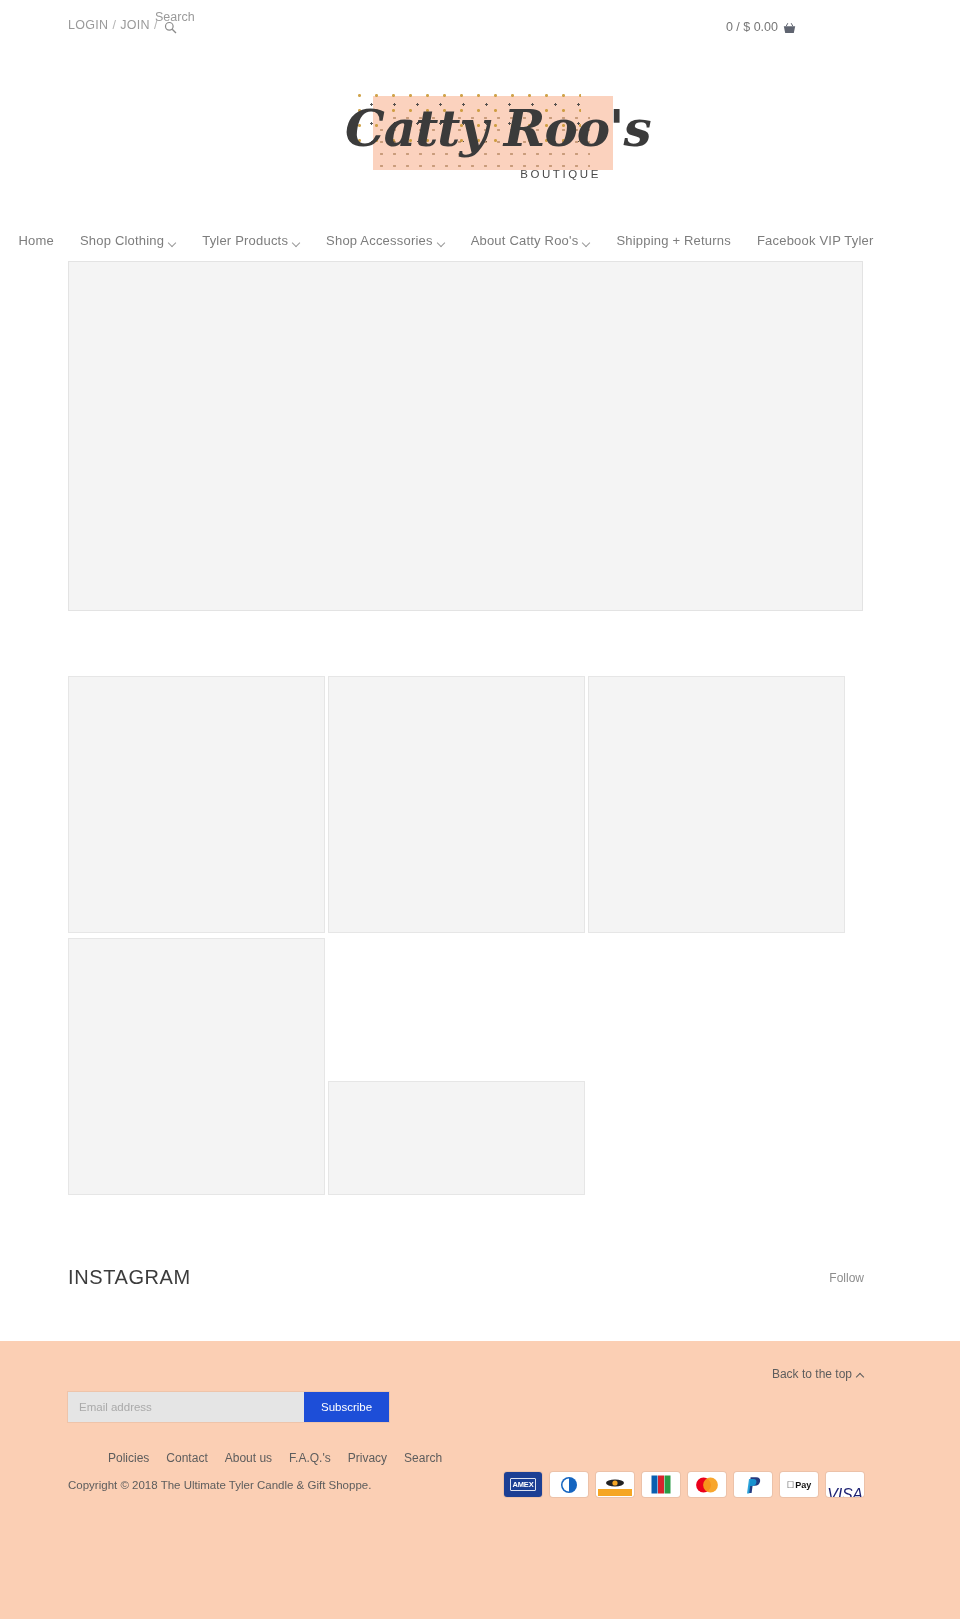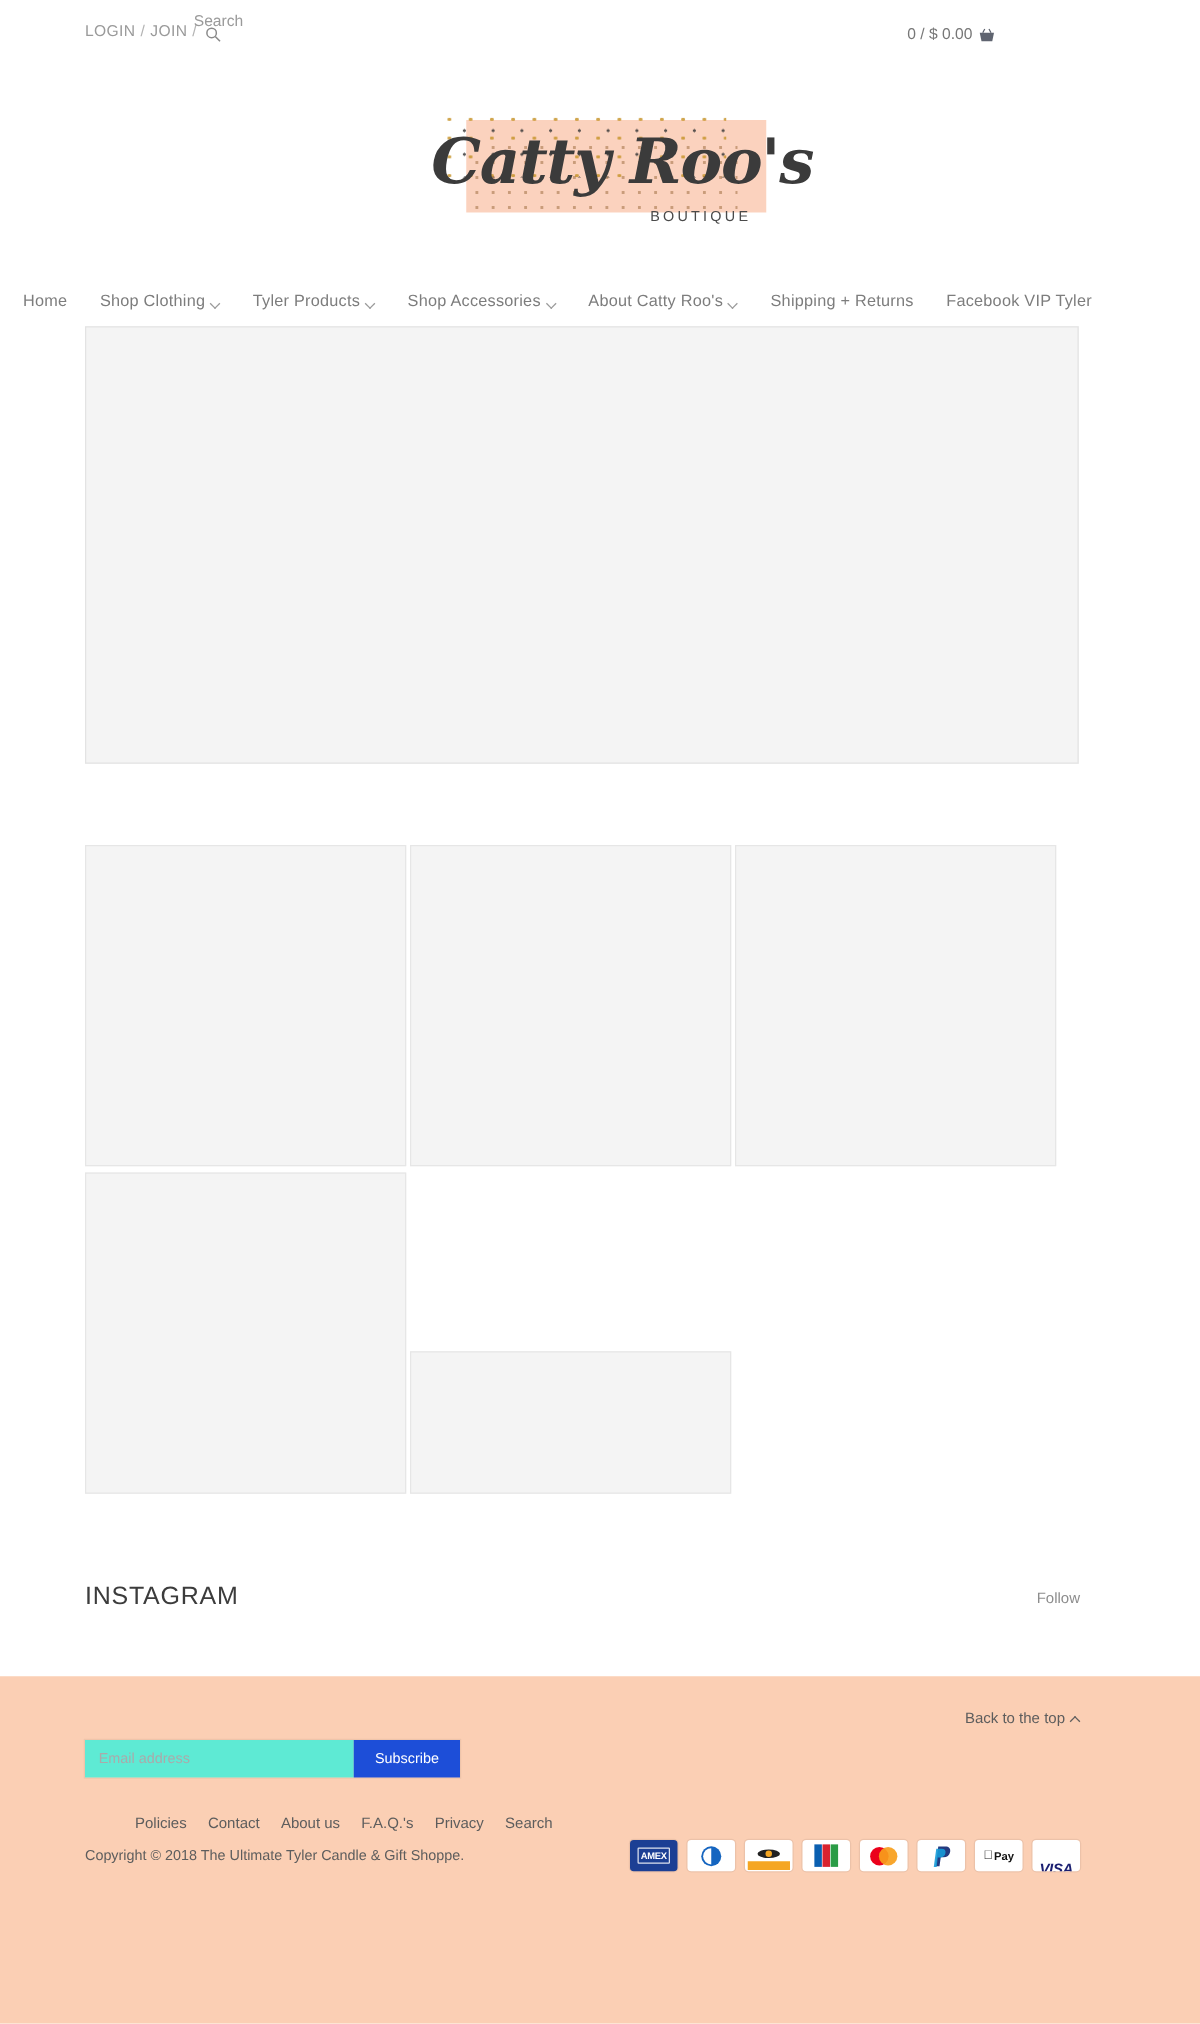--- a/index.html
+++ b/index.html
@@ -158,22 +158,22 @@
     width: 5px; height: 5px;
     border-left: 1.2px solid #5d5d5d; border-top: 1.2px solid #5d5d5d;
     transform: rotate(45deg);
   }
   .signup {
     position: absolute; left: 68px; top: 51px;
     display: flex; align-items: stretch;
     box-shadow: 0 0 0 1px rgba(0,0,0,.05);
   }
   .signup input {
-    width: 215px; height: 30px; border: none; outline: none;
-    background: #5eead4; padding: 0 11px; font-size: 11.5px; color: #666;
+    width: 236px; height: 30px; border: none; outline: none;
+    background: #e5e5e5; padding: 0 11px; font-size: 11.5px; color: #666;
     font-family: "Liberation Sans", sans-serif;
   }
   .signup input::placeholder { color: #aaa; }
   .signup button {
     height: 30px; border: none; background: #1d4ed8; color: #fff;
     font-size: 11.5px; padding: 0 17px; cursor: pointer;
     font-family: "Liberation Sans", sans-serif;
   }
   .foot-links {
     position: absolute; left: 68px; top: 110px;
@@ -192,21 +192,21 @@
     width: 38px; height: 25px; background: #fff; border-radius: 3px;
     display: flex; align-items: center; justify-content: center;
     box-shadow: 0 0 0 1px rgba(0,0,0,.06);
     overflow: hidden;
   }
   .amex { background: #1c3f94; }
   .amex span {
     color: #fff; font-size: 7.5px; font-weight: 700; letter-spacing: -.2px;
     border: 1px solid rgba(255,255,255,.85); padding: 1px 2px; border-radius: 1px;
   }
-  .visa span { color: #1a1f71; font-size: 12px; font-weight: 700; font-style: italic; letter-spacing: -.3px; margin-top: 20px; }
+  .visa span { color: #1a1f71; font-size: 16px; font-weight: 400; font-style: italic; letter-spacing: -.3px; margin-top: 20px; }
   .apay { font-size: 9px; color: #111; font-weight: 600; display:flex; align-items:center; gap:1px;}
   .apay .appl { font-size: 10px; }
 </style>
 </head>
 <body>
 
 <div class="page">
 
   <div class="topbar">
     <div class="topbar-left">

